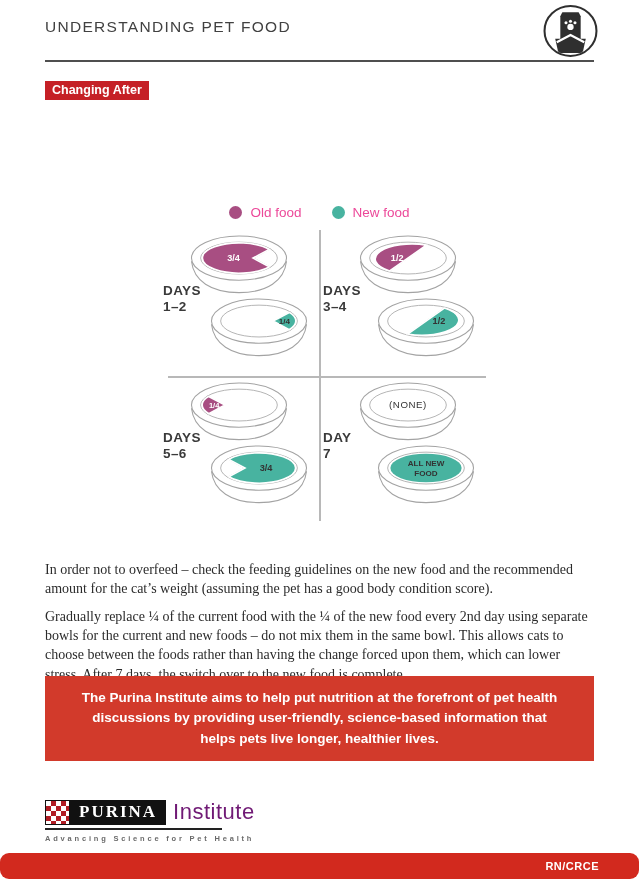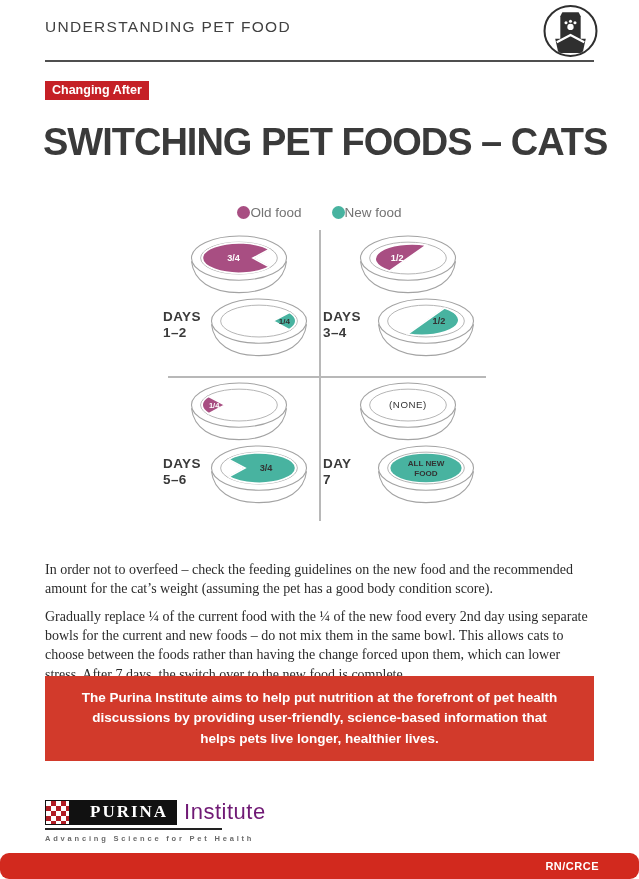--- a/index.html
+++ b/index.html
@@ -20,33 +20,33 @@
     position:absolute;left:45px;top:81px;background:#c52026;color:#fff;
     font-size:12.5px;font-weight:bold;padding:2px 7px 3px 7px;
   }
   
   .page-title{
     position:absolute;left:43px;top:121px;width:560px;
     font-size:38px;font-weight:bold;letter-spacing:-1px;color:#3a3a3a;white-space:nowrap;
   }
   
   .legend{position:absolute;left:0;right:0;top:205px;display:flex;justify-content:center;gap:30px;}
-  .legend-item{display:flex;align-items:center;gap:0;font-size:13.5px;color:#737373;}
+  .legend-item{display:flex;align-items:center;gap:8px;font-size:13.5px;color:#ec4899;}
   .legend-dot{width:13px;height:13px;border-radius:50%;}
   
   .grid{position:absolute;left:161px;top:229px;width:320px;height:293px;}
   .grid-vline{position:absolute;left:158px;top:1px;width:1.5px;height:291px;background:#b8b8b8;}
   .grid-hline{position:absolute;left:7px;top:147px;width:318px;height:1.5px;background:#b8b8b8;}
   .quadrant{position:absolute;width:160px;height:146px;}
   .quadrant.q0{left:0;top:0;}
   .quadrant.q1{left:160px;top:0;}
   .quadrant.q2{left:0;top:147px;}
   .quadrant.q3{left:160px;top:147px;}
   .day-label{
-    position:absolute;left:2px;top:80px;font-size:13.5px;font-weight:bold;
+    position:absolute;left:2px;top:54px;font-size:13.5px;font-weight:bold;
     color:#3a3a3a;line-height:1.18;letter-spacing:0.4px;
   }
   .bowl{position:absolute;width:108px;height:64px;}
   .bowl.old{left:24px;top:3px;}
   .bowl.new{left:44px;top:66px;}
   .quadrant.q1 .bowl.old,.quadrant.q3 .bowl.old{left:33px;}
   .quadrant.q1 .bowl.new,.quadrant.q3 .bowl.new{left:51px;}
   
   .intro{
     position:absolute;left:45px;top:556px;width:549px;
@@ -65,21 +65,21 @@
   .footer-logo{position:absolute;left:45px;top:799px;}
   .logo-row{display:flex;align-items:center;}
   .logo-black{display:flex;align-items:center;background:#111;height:25px;}
   .checkerboard{
     width:25px;height:25px;
     background:repeating-conic-gradient(#b01c24 0% 25%, #ffffff 0% 50%);
     background-size:10px 10px;border:1px solid #111;box-sizing:border-box;
   }
   .logo-purina{
     color:#fff;font-family:"Liberation Serif",serif;font-weight:bold;
-    font-size:17px;letter-spacing:2px;padding:0 9px 0 20px;
+    font-size:17px;letter-spacing:2px;padding:0 9px 0 9px;
   }
   .logo-institute{color:#701a75;font-size:22px;margin-left:7px;letter-spacing:0.5px;}
   .logo-rule{width:177px;height:1.5px;background:#222;margin-top:3px;}
   .logo-tagline{
     margin-top:4px;font-size:7.5px;letter-spacing:2.8px;color:#6a6a6a;font-weight:bold;
   }
   
   .bottom-bar{
     position:absolute;left:0;top:853px;width:639px;height:26px;background:#d2291e;
     color:#fff;font-size:11px;font-weight:bold;letter-spacing:0.5px;
@@ -100,21 +100,20 @@
     <circle cx="27" cy="22.5" r="3.1" fill="#ffffff"></circle>
     <circle cx="22.6" cy="18.4" r="1.5" fill="#ffffff"></circle>
     <circle cx="27" cy="16.9" r="1.5" fill="#ffffff"></circle>
     <circle cx="31.4" cy="18.4" r="1.5" fill="#ffffff"></circle>
     <path d="M12,34 H42 L39.4,46 Q38.9,48.2 36.4,48.2 H17.6 Q15.1,48.2 14.6,46 Z" fill="#2f2f2f"></path>
     <path d="M13.5,37.5 L27,30.5 L40.5,37.5" stroke="#ffffff" stroke-width="2.2" fill="none"></path>
   </svg>
   <div class="header-rule"></div>
 
   <div class="badge">Changing After</div>
-  <div class="page-title">SWITCHING PET FOODS – CATS</div>
 
   <div class="legend">
     <div class="legend-item">
       <span class="legend-dot" style="background: rgb(168, 78, 130);"></span>
       <span>Old food</span>
     </div>
     <div class="legend-item">
       <span class="legend-dot" style="background: rgb(72, 179, 160);"></span>
       <span>New food</span>
     </div>

